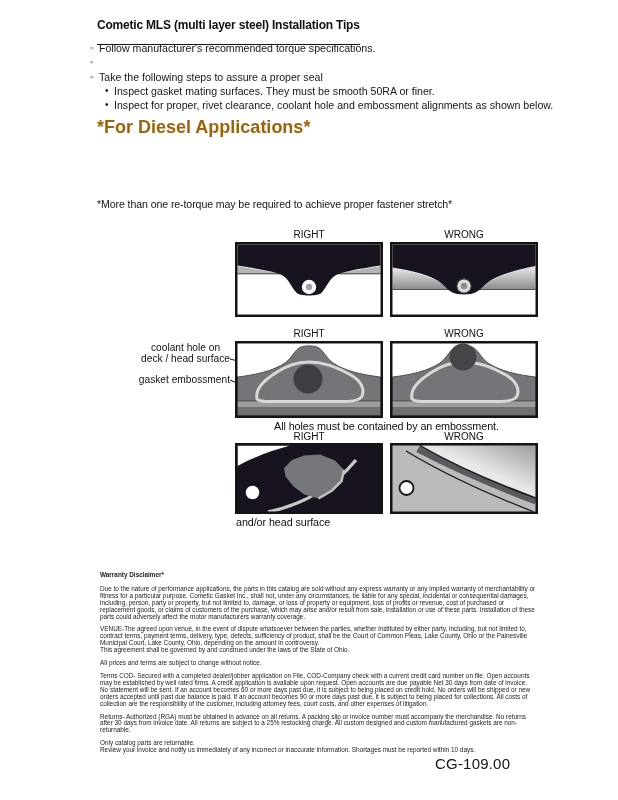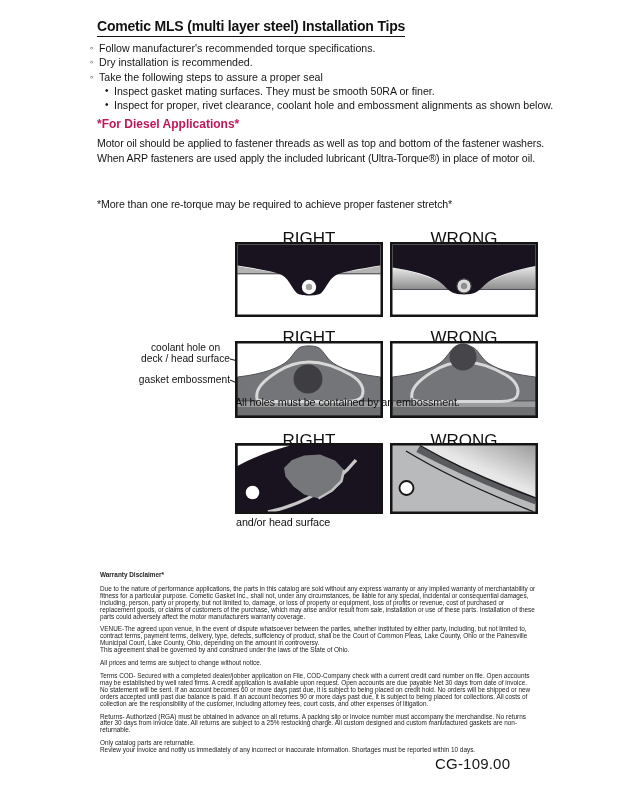--- a/index.html
+++ b/index.html
@@ -3,37 +3,37 @@
 <meta charset="utf-8">
 <style>
   html,body{margin:0;padding:0;background:#ffffff;}
   .page{
     position:relative;width:618px;height:800px;background:#fff;overflow:hidden;
     font-family:"Liberation Sans","DejaVu Sans",sans-serif;color:#1a1a1a;
   }
   .abs{position:absolute;}
   
   .title{
-    left:97px;top:18px;font-size:14px;font-weight:bold;letter-spacing:-0.2px;color:#111;
-    border-bottom:1.6px solid #151515;padding-bottom:2px;
+    left:97px;top:18px;font-size:12px;font-weight:bold;letter-spacing:-0.2px;color:#111;
+    border-bottom:1.6px solid #151515;padding-bottom:12px;
   }
   
   .intro{left:90px;top:41px;font-size:10.6px;line-height:14.3px;color:#161616;}
   .row{display:flex;}
   .row .m{width:9px;flex:0 0 9px;font-size:9px;line-height:14.3px;color:#161616;}
   .row.sub{padding-left:15px;}
   .row.sub .m{font-size:10px;}
   
-  .diesel-h{left:97px;top:117px;font-size:12px;font-weight:bold;color:#be185d;}
+  .diesel-h{left:97px;top:117px;font-size:18px;font-weight:bold;color:#a16207;}
   .para{left:97px;width:472px;font-size:10.6px;line-height:14.6px;letter-spacing:-0.1px;color:#161616;}
   .p1{top:136px;}
   .p2{top:168px;}
   .note{top:197px;}
   
-  .dlabel{top:0;font-size:17px;color:#101010;transform:translateX(-50%);white-space:nowrap;}
+  .dlabel{top:0;font-size:10px;color:#101010;transform:translateX(-50%);white-space:nowrap;}
   .dbox{width:148px;}
   .dbox svg{display:block;}
   .caption{font-size:10.8px;color:#101010;letter-spacing:-0.1px;line-height:12.5px;}
   .callout{right:388px;text-align:center;font-size:10.2px;line-height:11.4px;color:#131313;white-space:nowrap;}
   
   .legal{left:100px;top:572px;width:436px;font-size:6.4px;line-height:6.9px;color:#222;}
   .legal h4{margin:0 0 7px 0;font-size:6.4px;}
   .legal p{margin:0 0 6px 0;}
   .legal p.tight{margin:0;}
   
@@ -46,38 +46,36 @@
 
   <div class="abs title">Cometic MLS (multi layer steel) Installation Tips</div>
 
   <div class="abs intro">
     <div class="row">
       <span class="m">◦</span>
       <span>Follow manufacturer's recommended torque specifications.</span>
     </div>
     <div class="row">
       <span class="m">◦</span>
-      <span>Dry installation is recommended.</span>
     </div>
     <div class="row">
       <span class="m">◦</span>
       <span>Take the following steps to assure a proper seal</span>
     </div>
     <div class="row sub">
       <span class="m">•</span>
       <span>Inspect gasket mating surfaces.  They must be smooth 50RA or finer.</span>
     </div>
     <div class="row sub">
       <span class="m">•</span>
       <span>Inspect for proper, rivet clearance, coolant hole and embossment alignments as shown below.</span>
     </div>
   </div>
 
   <div class="abs diesel-h">*For Diesel Applications*</div>
-  <div class="abs para p1">Motor oil should be applied to fastener threads as well as top and bottom of the fastener washers. When ARP fasteners are used apply the included lubricant (Ultra-Torque®) in place of motor oil.</div>
   <div class="abs para note">*More than one re-torque may be required to achieve proper fastener stretch*</div>
 
   <div class="abs dlabel" style="left:309px;top:229px">RIGHT</div>
   <div class="abs dlabel" style="left:464px;top:229px">WRONG</div>
 
   <div class="abs dbox" style="left:235px;top:242px">
     <svg width="148" height="75" viewBox="0 0 148 75">
       <rect x="1.25" y="1.25" width="145.5" height="72.5" fill="#ffffff"></rect>
       <line x1="2.5" y1="31.5" x2="145.5" y2="31.5" stroke="#19131f" stroke-width="1.4"></line>
       <path d="M2.5,31.5 L45,31.5 C31,28.8 16,26.5 2.5,24 Z" fill="#b4b4b4"></path>
@@ -142,21 +140,21 @@
       <path d="M2.5,74.5 L2.5,36 C20,34 38,30 50,22 C58,16 60,8 66,6 C70,4.5 78,4.5 82,6 C88,8 90,16 98,22 C110,30 128,34 145.5,36 L145.5,74.5 Z" fill="#747579" stroke="#515256" stroke-width="1"></path>
       <line x1="2.5" y1="60" x2="145.5" y2="60" stroke="#47484c" stroke-width="1"></line>
       <rect x="2.5" y="60.5" width="143" height="5.5" fill="#9b9c9e"></rect>
       <rect x="2.5" y="66" width="143" height="8.5" fill="#6f7072"></rect>
       <path d="M22,58 C20,48 28,40 42,31 C52,24.5 62,21 74,21 C88,21 102,26 116,34 C126,40 130,48 127,55 C125,59.5 118,60.5 108,60.5 L36,60.5 C28,60.5 23.5,60.3 22,58 Z" fill="none" stroke="#d8d8d8" stroke-width="3"></path>
       <circle cx="73" cy="16" r="13.5" fill="#46464a"></circle>
       <rect x="1.25" y="1.25" width="145.5" height="74.5" fill="none" stroke="#141414" stroke-width="2.5"></rect>
     </svg>
   </div>
 
-  <div class="abs caption" style="left:235px;top:396px;width:303px;text-align:left">All holes must be contained by an embossment.</div>
+  <div class="abs caption" style="left:235px;top:420px;width:303px;text-align:center">All holes must be contained by an embossment.</div>
 
   <div class="abs dlabel" style="left:309px;top:431px">RIGHT</div>
   <div class="abs dlabel" style="left:464px;top:431px">WRONG</div>
 
   <div class="abs dbox" style="left:235px;top:443px">
     <svg width="148" height="71" viewBox="0 0 148 71">
       <rect x="1.25" y="1.25" width="145.5" height="68.5" fill="#19131f"></rect>
       <path d="M2.5,2.5 L55,2.5 C37,7.5 18.5,14 2.5,23 Z" fill="#ffffff"></path>
       <path d="M33,69 C66,62 98,45 121,17" fill="none" stroke="#c8c8c8" stroke-width="3.4"></path>
       <path d="M49,25 L57,17 L69,12.5 L85,11.5 L100,17.5 L109,27 L106.5,38 L97,47.5 L83.5,55.5 L69,51.5 L58.5,43.5 L50.5,33.5 Z" fill="#76777b"></path>

